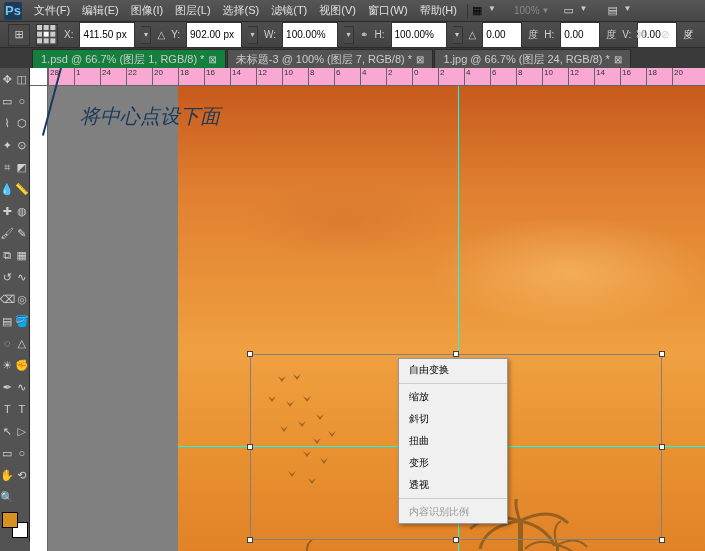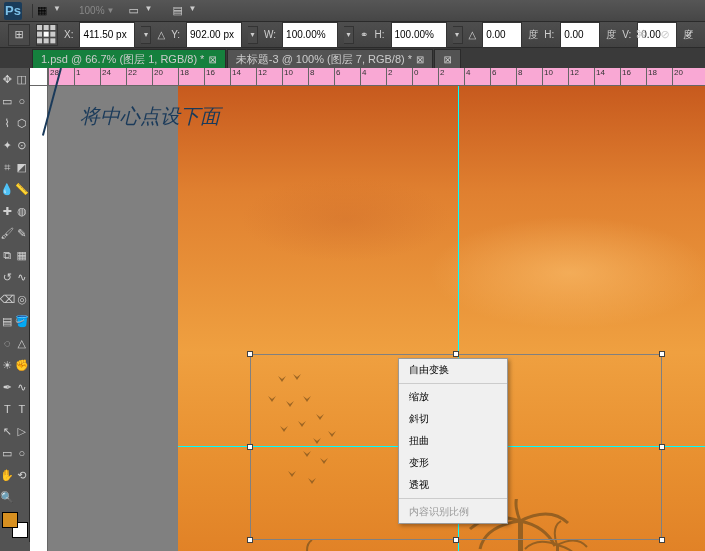--- a/index.html
+++ b/index.html
@@ -50,20 +50,31 @@
 .annot{position:absolute;left:50px;top:35px;font-family:cursive;font-size:20px;color:#1a3a5a;font-style:italic;pointer-events:none}
 .annot-line{position:absolute;left:30px;top:0;width:2px;height:70px;background:#1a3a5a;transform:rotate(15deg);transform-origin:top}
 .topright{position:absolute;right:8px;top:26px;display:flex;gap:8px;color:#ccc}
 .tr-btn{width:16px;height:16px;display:flex;align-items:center;justify-content:center;cursor:pointer}
 </style>
 </head>
 <body>
 
 <div class="menubar">
   <div class="ps-logo">Ps</div>
+  <div id="menuitems" style="display:flex">
+      <div class="menu-item">文件(F)</div>
+      <div class="menu-item">编辑(E)</div>
+      <div class="menu-item">图像(I)</div>
+      <div class="menu-item">图层(L)</div>
+      <div class="menu-item">选择(S)</div>
+      <div class="menu-item">滤镜(T)</div>
+      <div class="menu-item">视图(V)</div>
+      <div class="menu-item">窗口(W)</div>
+      <div class="menu-item">帮助(H)</div>
+    </div>
   <div class="menu-sep"></div>
   <span class="tb-tiny">▦</span>
   <span class="tb-tiny" style="font-size:8px;color:#ccc;margin-left:2px">▼</span>
   <span style="margin-left:12px;color:#888;font-size:10px">100%</span>
   <span style="font-size:8px;color:#888;margin-left:2px">▼</span>
   <span class="tb-tiny" style="margin-left:14px;color:#ccc">▭</span>
   <span class="tb-tiny" style="font-size:8px;color:#ccc;margin-left:2px">▼</span>
   <span class="tb-tiny" style="margin-left:14px;color:#ccc">▤</span>
   <span class="tb-tiny" style="font-size:8px;color:#ccc;margin-left:2px">▼</span>
 </div>
@@ -116,20 +127,21 @@
 <div class="tabbar" id="tabbar">
     <div class="doctab active">
       <span>1.psd @ 66.7% (图层 1, RGB/8) *</span>
       <span class="tab-x">⊠</span>
     </div>
     <div class="doctab">
       <span>未标题-3 @ 100% (图层 7, RGB/8) *</span>
       <span class="tab-x">⊠</span>
     </div>
     <div class="doctab">
+      <span>1.jpg @ 66.7% (图层 24, RGB/8) *</span>
       <span class="tab-x">⊠</span>
     </div>
   </div>
 
 <div class="toolbox" id="toolbox">
     <div class="trow">
       <div class="tool">✥</div>
       <div class="tool">◫</div>
     </div>
     <div class="trow">

